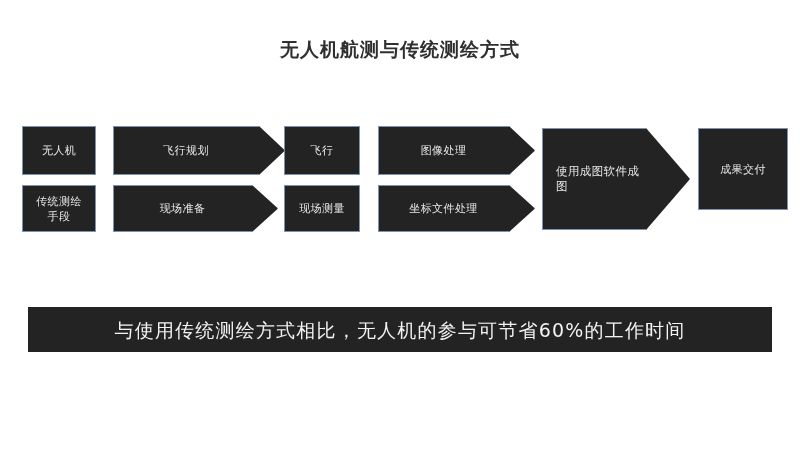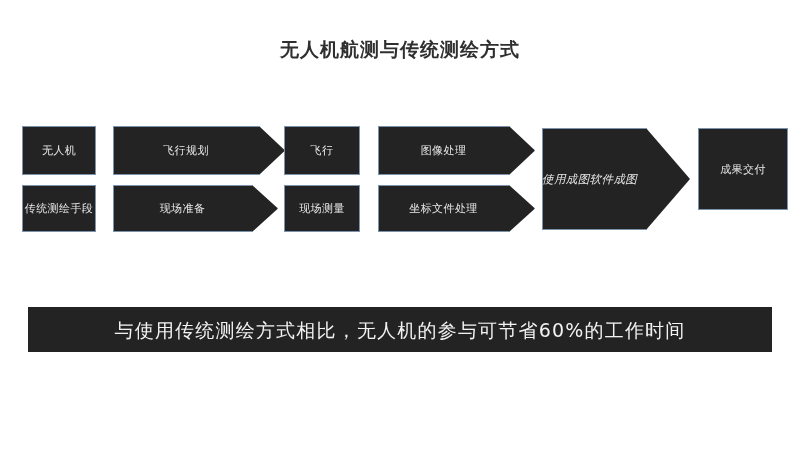--- a/index.html
+++ b/index.html
@@ -78,22 +78,22 @@
     text-align: center;
     padding-right: 26px;
     box-sizing: border-box;
   }
   .node.chevron.tall .chev-body {
     -webkit-clip-path: polygon(0 0, calc(100% - 44px) 0, 100% 50%, calc(100% - 44px) 100%, 0 100%);
     clip-path: polygon(0 0, calc(100% - 44px) 0, 100% 50%, calc(100% - 44px) 100%, 0 100%);
   }
   .node.chevron.tall .chev-label {
     text-align: left;
+    padding-left: 14px;
     padding-right: 44px;
-    font-style: italic;
   }
 
   
   .banner {
     position: absolute;
     left: 28px;
     top: 307px;
     width: 744px;
     height: 45px;
     box-sizing: border-box;
@@ -109,21 +109,21 @@
 </style>
 </head>
 <body>
 
 <div class="slide-title">无人机航测与传统测绘方式</div>
 
 <div class="flow">
 
   <div class="node" style="left:22px; top:126px; width:74px; height:49px;">无人机</div>
 
-  <div class="node" style="left:22px; top:185px; width:74px; height:47px; flex-direction:row;">
+  <div class="node" style="left:22px; top:185px; width:74px; height:47px; flex-direction:column;">
     <span>传统测绘</span>
     <span>手段</span>
   </div>
 
   <div class="node chevron" style="left:113px; top:126px; width:172px; height:49px;">
     <span class="chev-body"></span>
     <span class="chev-label">飞行规划</span>
   </div>
 
   <div class="node chevron" style="left:113px; top:185px; width:165px; height:47px;">

